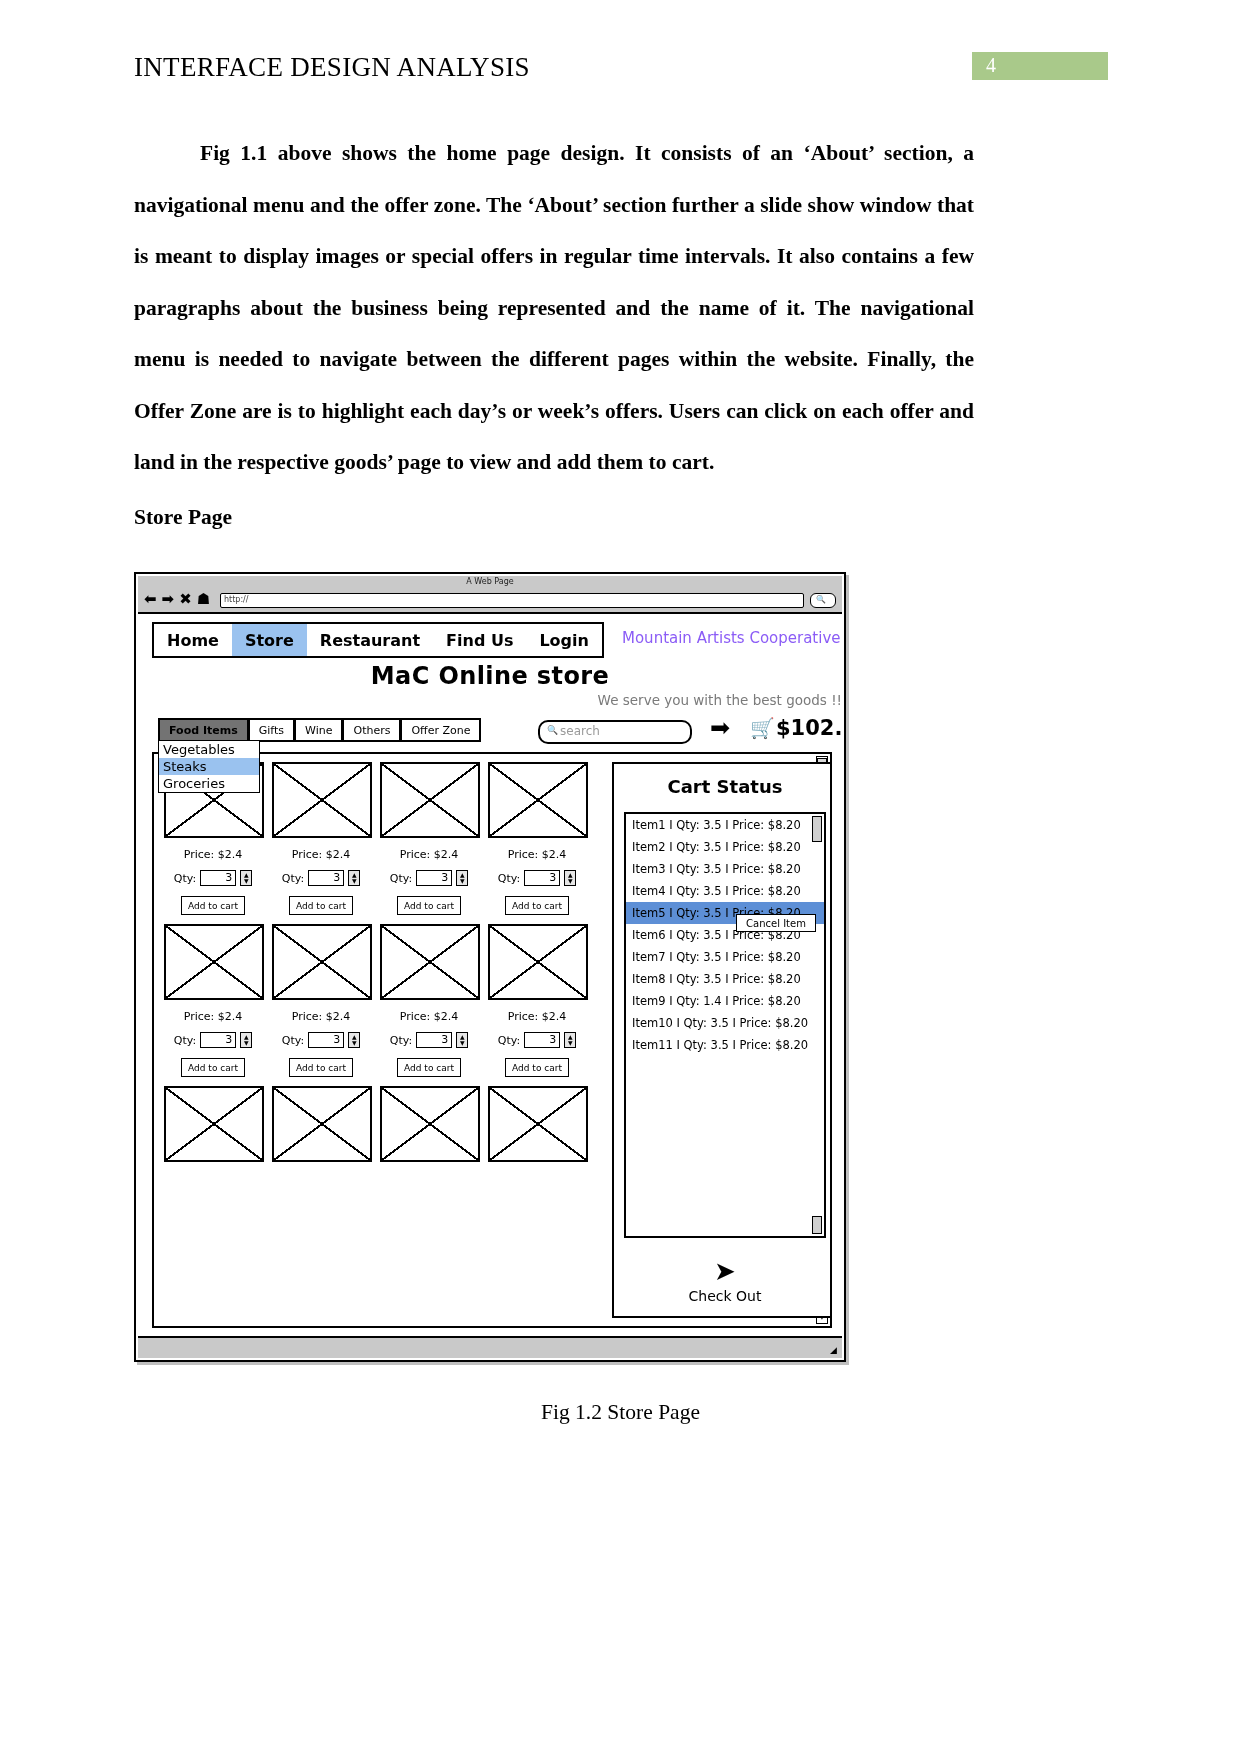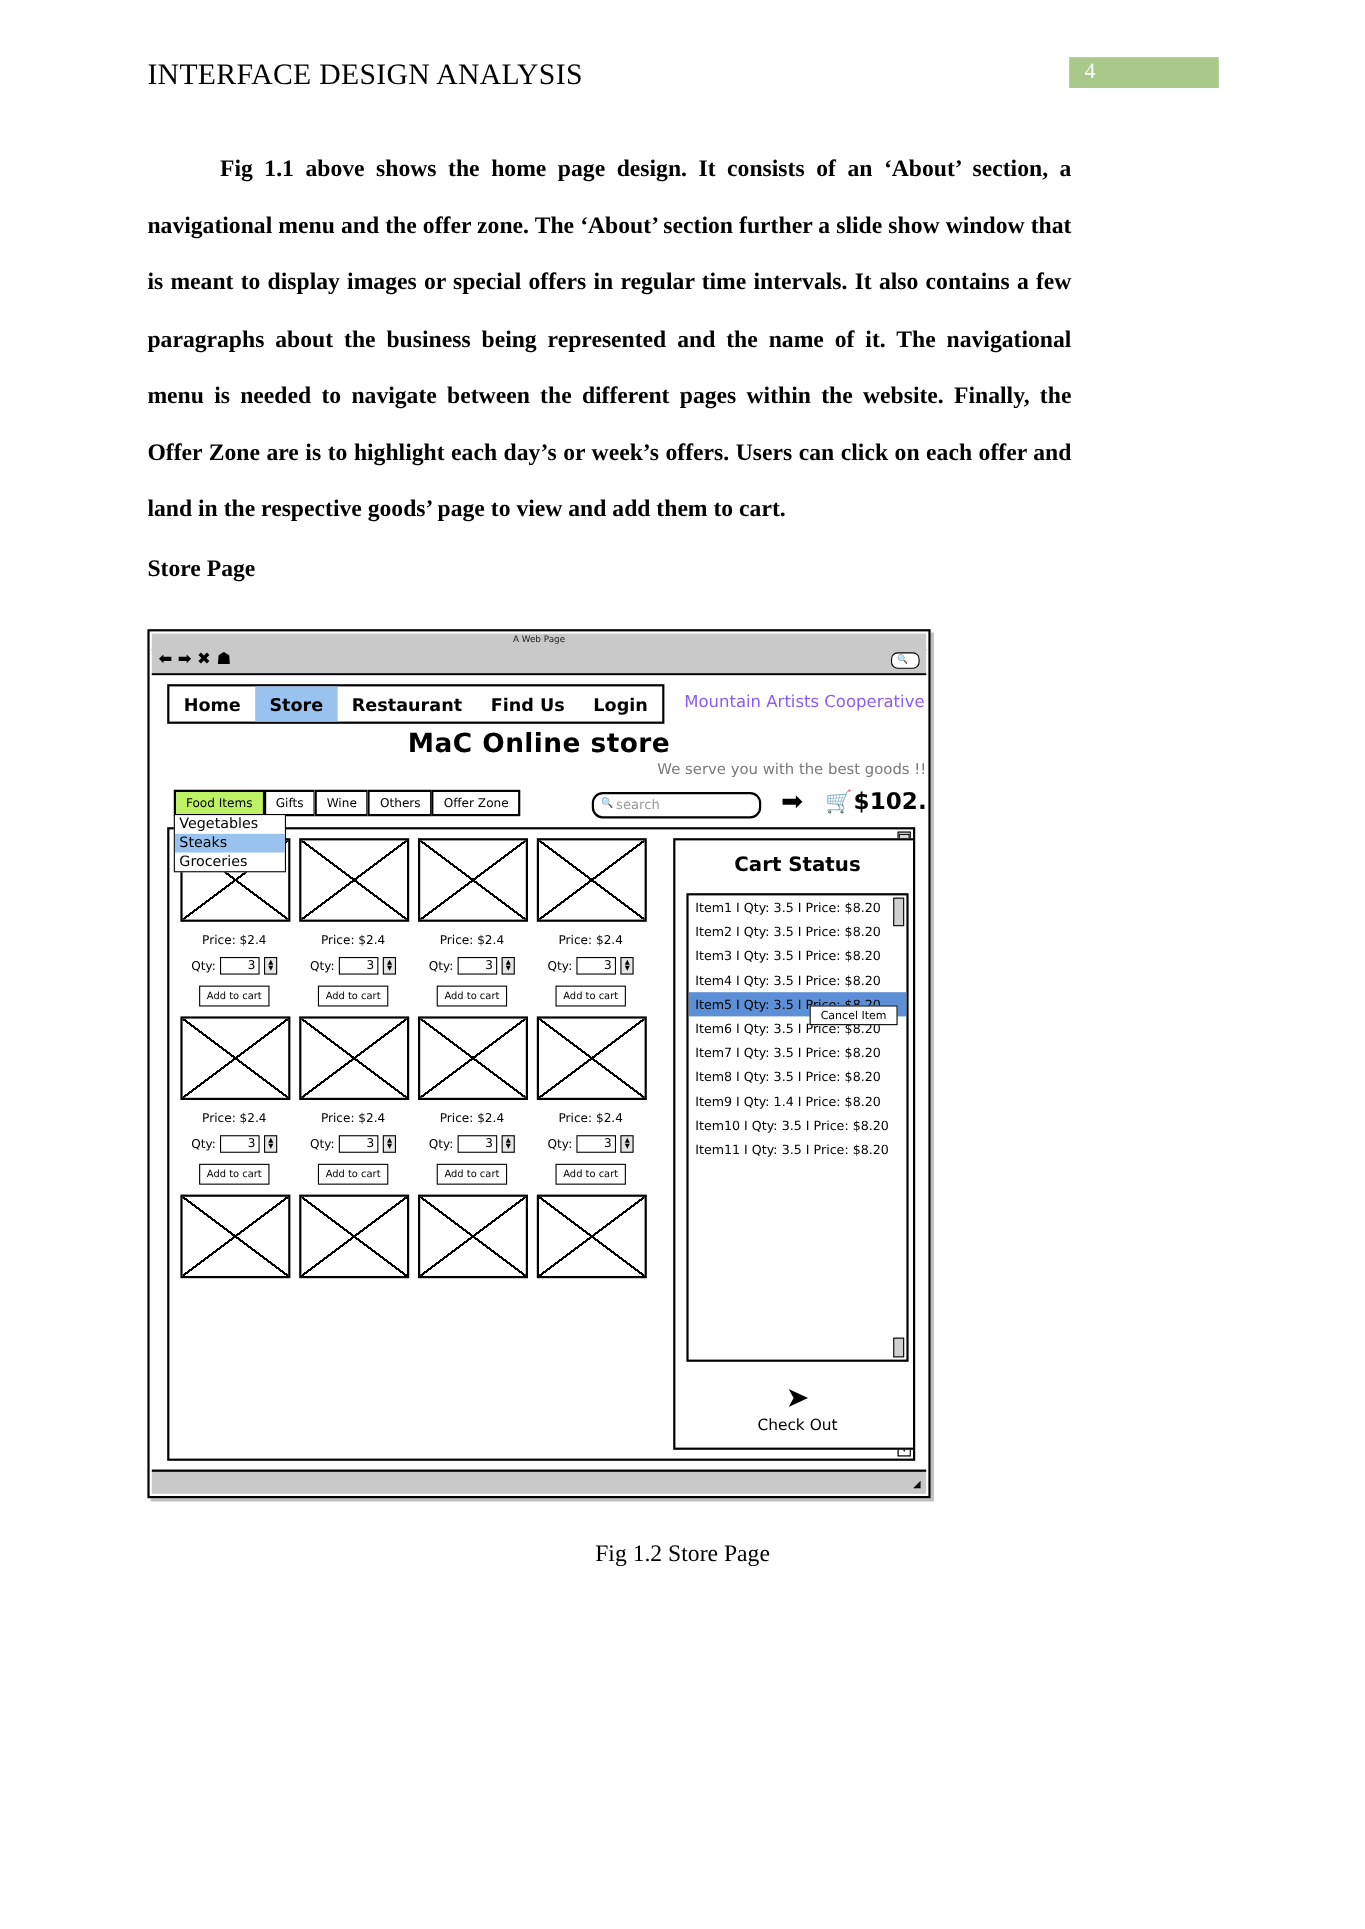--- a/index.html
+++ b/index.html
@@ -50,21 +50,21 @@
   .brand{position:absolute;left:484px;top:15px;font-size:15px;color:#8b5cf6;white-space:nowrap;}
 
   .store-title{position:absolute;left:0;right:0;top:48px;text-align:center;font-size:24px;
                font-weight:bold;letter-spacing:.4px;}
   .store-tag{position:absolute;left:0;right:0;top:78px;text-align:right;font-size:13.5px;color:#7a7a7a;}
 
   .tabstrip{position:absolute;left:20px;top:104px;display:flex;height:24px;}
   .tabstrip .tab{border:2px solid #000;border-right-width:1px;background:#fff;
                  display:flex;align-items:center;padding:0 9px;font-size:11px;white-space:nowrap;}
   .tabstrip .tab:last-child{border-right-width:2px;}
-  .tabstrip .tab.active{background:#bef264;font-weight:normal;}
+  .tabstrip .tab.active{background:#737373;font-weight:bold;}
 
   .dropdown{position:absolute;left:20px;top:126px;width:100px;border:1px solid #000;background:#fff;z-index:6;}
   .dropdown div{font-size:13px;padding:1px 4px;}
   .dropdown div.sel{background:#9ac2ef;}
 
   .searchbox{position:absolute;left:400px;top:106px;width:150px;height:20px;border:2px solid #000;
              border-radius:10px;background:#fff;}
   .searchbox .sicon{position:absolute;left:7px;top:3px;font-size:9px;color:#666;}
   .searchbox .stext{position:absolute;left:20px;top:2px;font-size:12px;color:#9a9a9a;}
   .login-arrow{position:absolute;left:572px;top:102px;font-size:24px;line-height:24px;}
@@ -141,20 +141,23 @@
         <div class="wf-titlebar-label">A Web Page</div>
       </div>
 
       <div class="wf-navbar">
         <div class="wf-navicons">
           <span>⬅</span>
           <span>➡</span>
           <span>✖</span>
           <span>☗</span>
         </div>
+        <div class="urlbar">
+          <div class="urlbar-text">http://</div>
+        </div>
         <div class="url-go">
             <i>🔍</i>
           </div>
       </div>
 
       <div class="site">
 
         <div class="mainnav">
           <a href="#">Home</a>
           <a href="#" class="active">Store</a>

